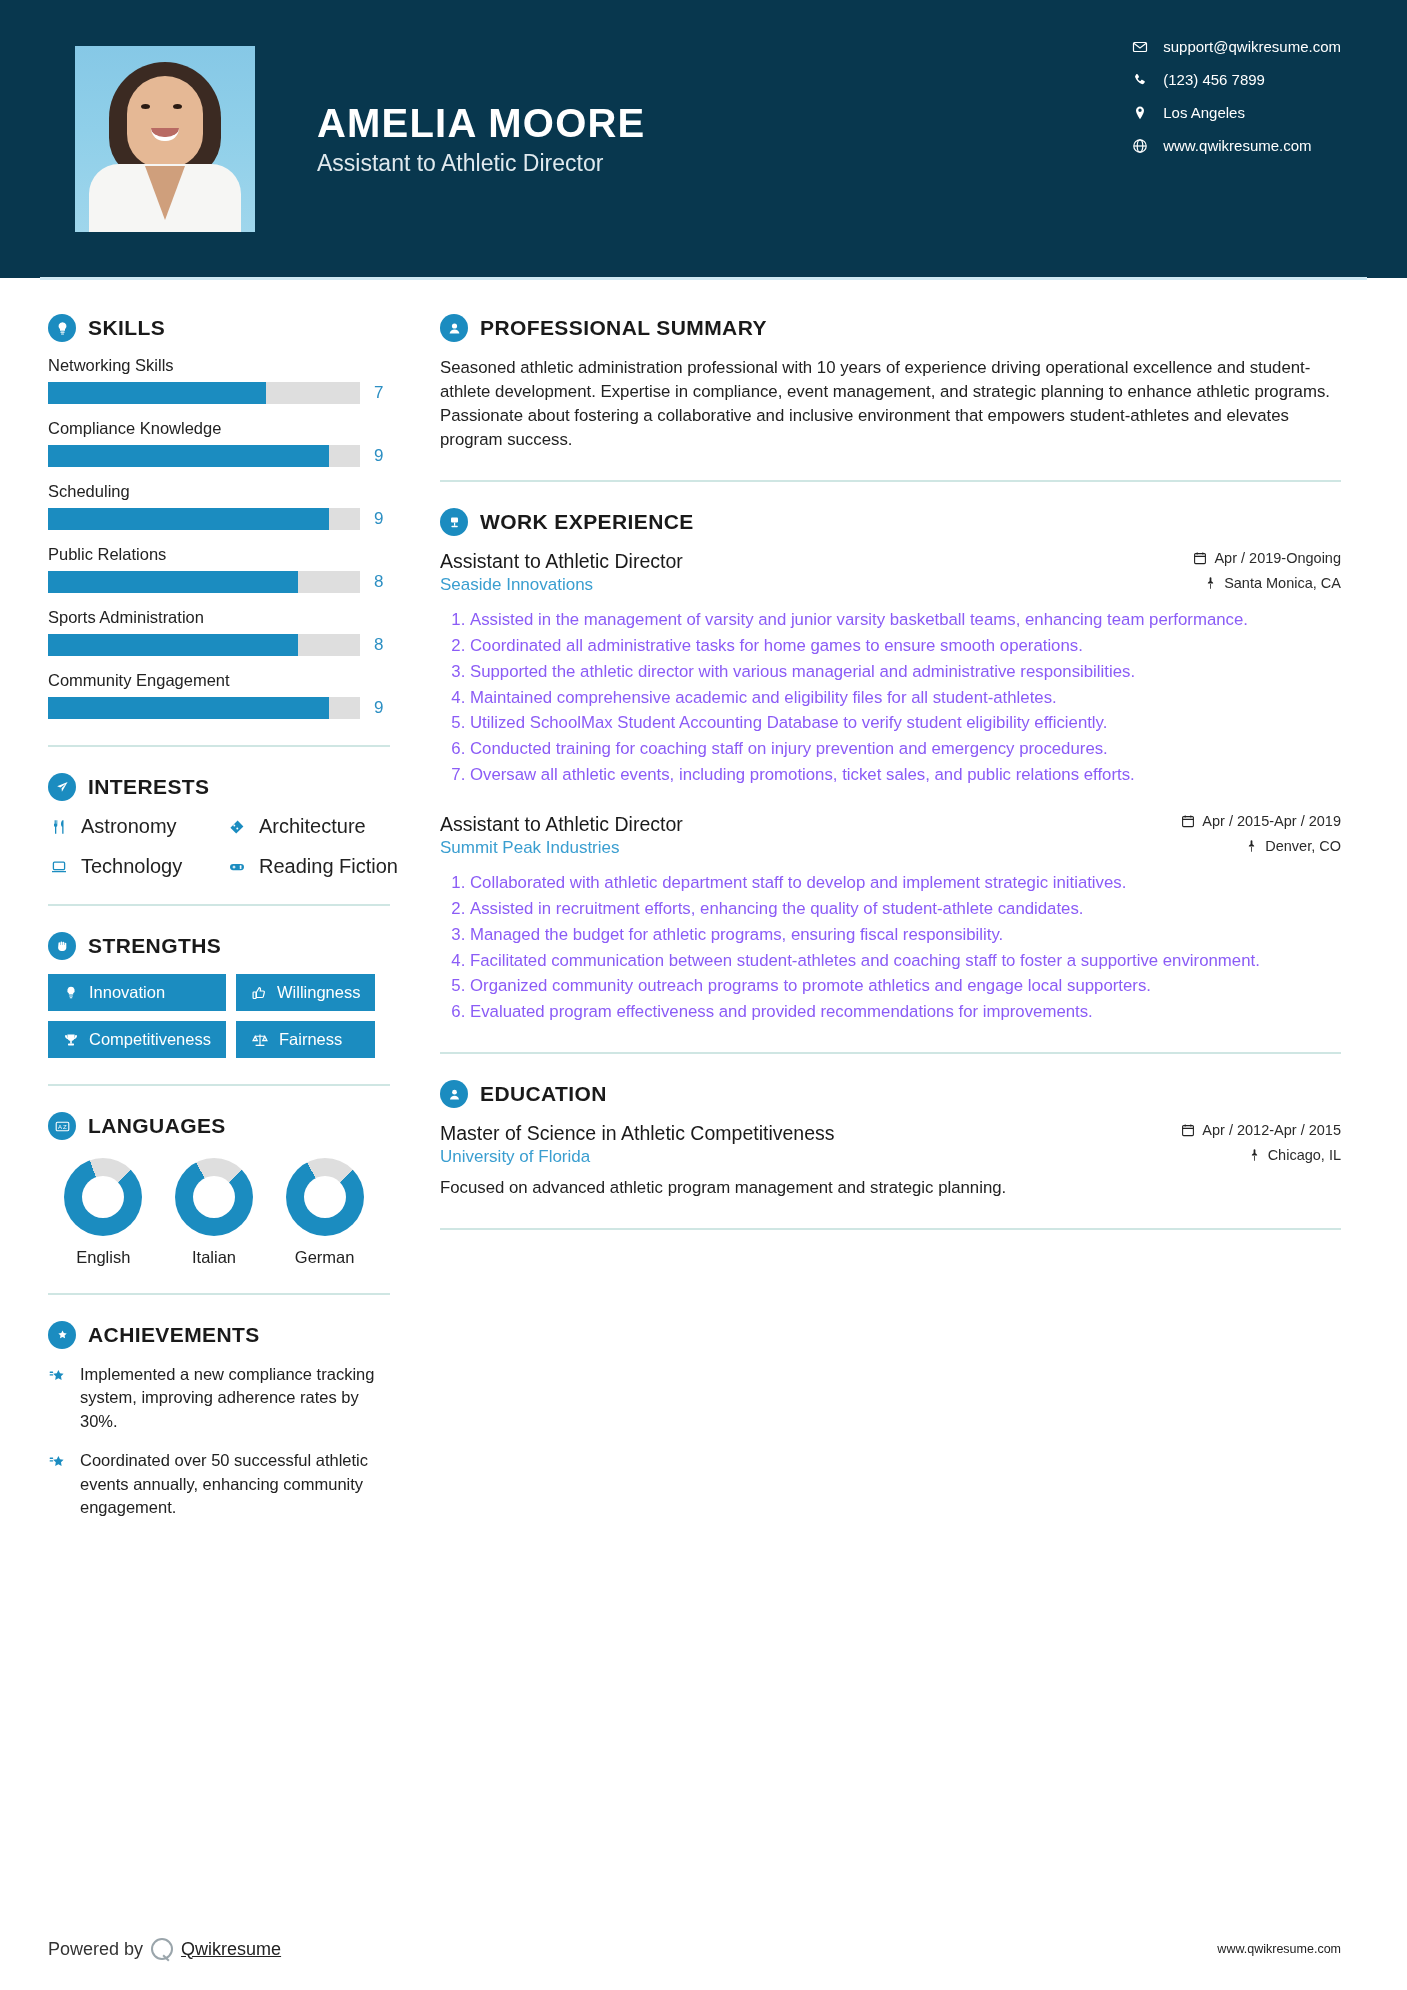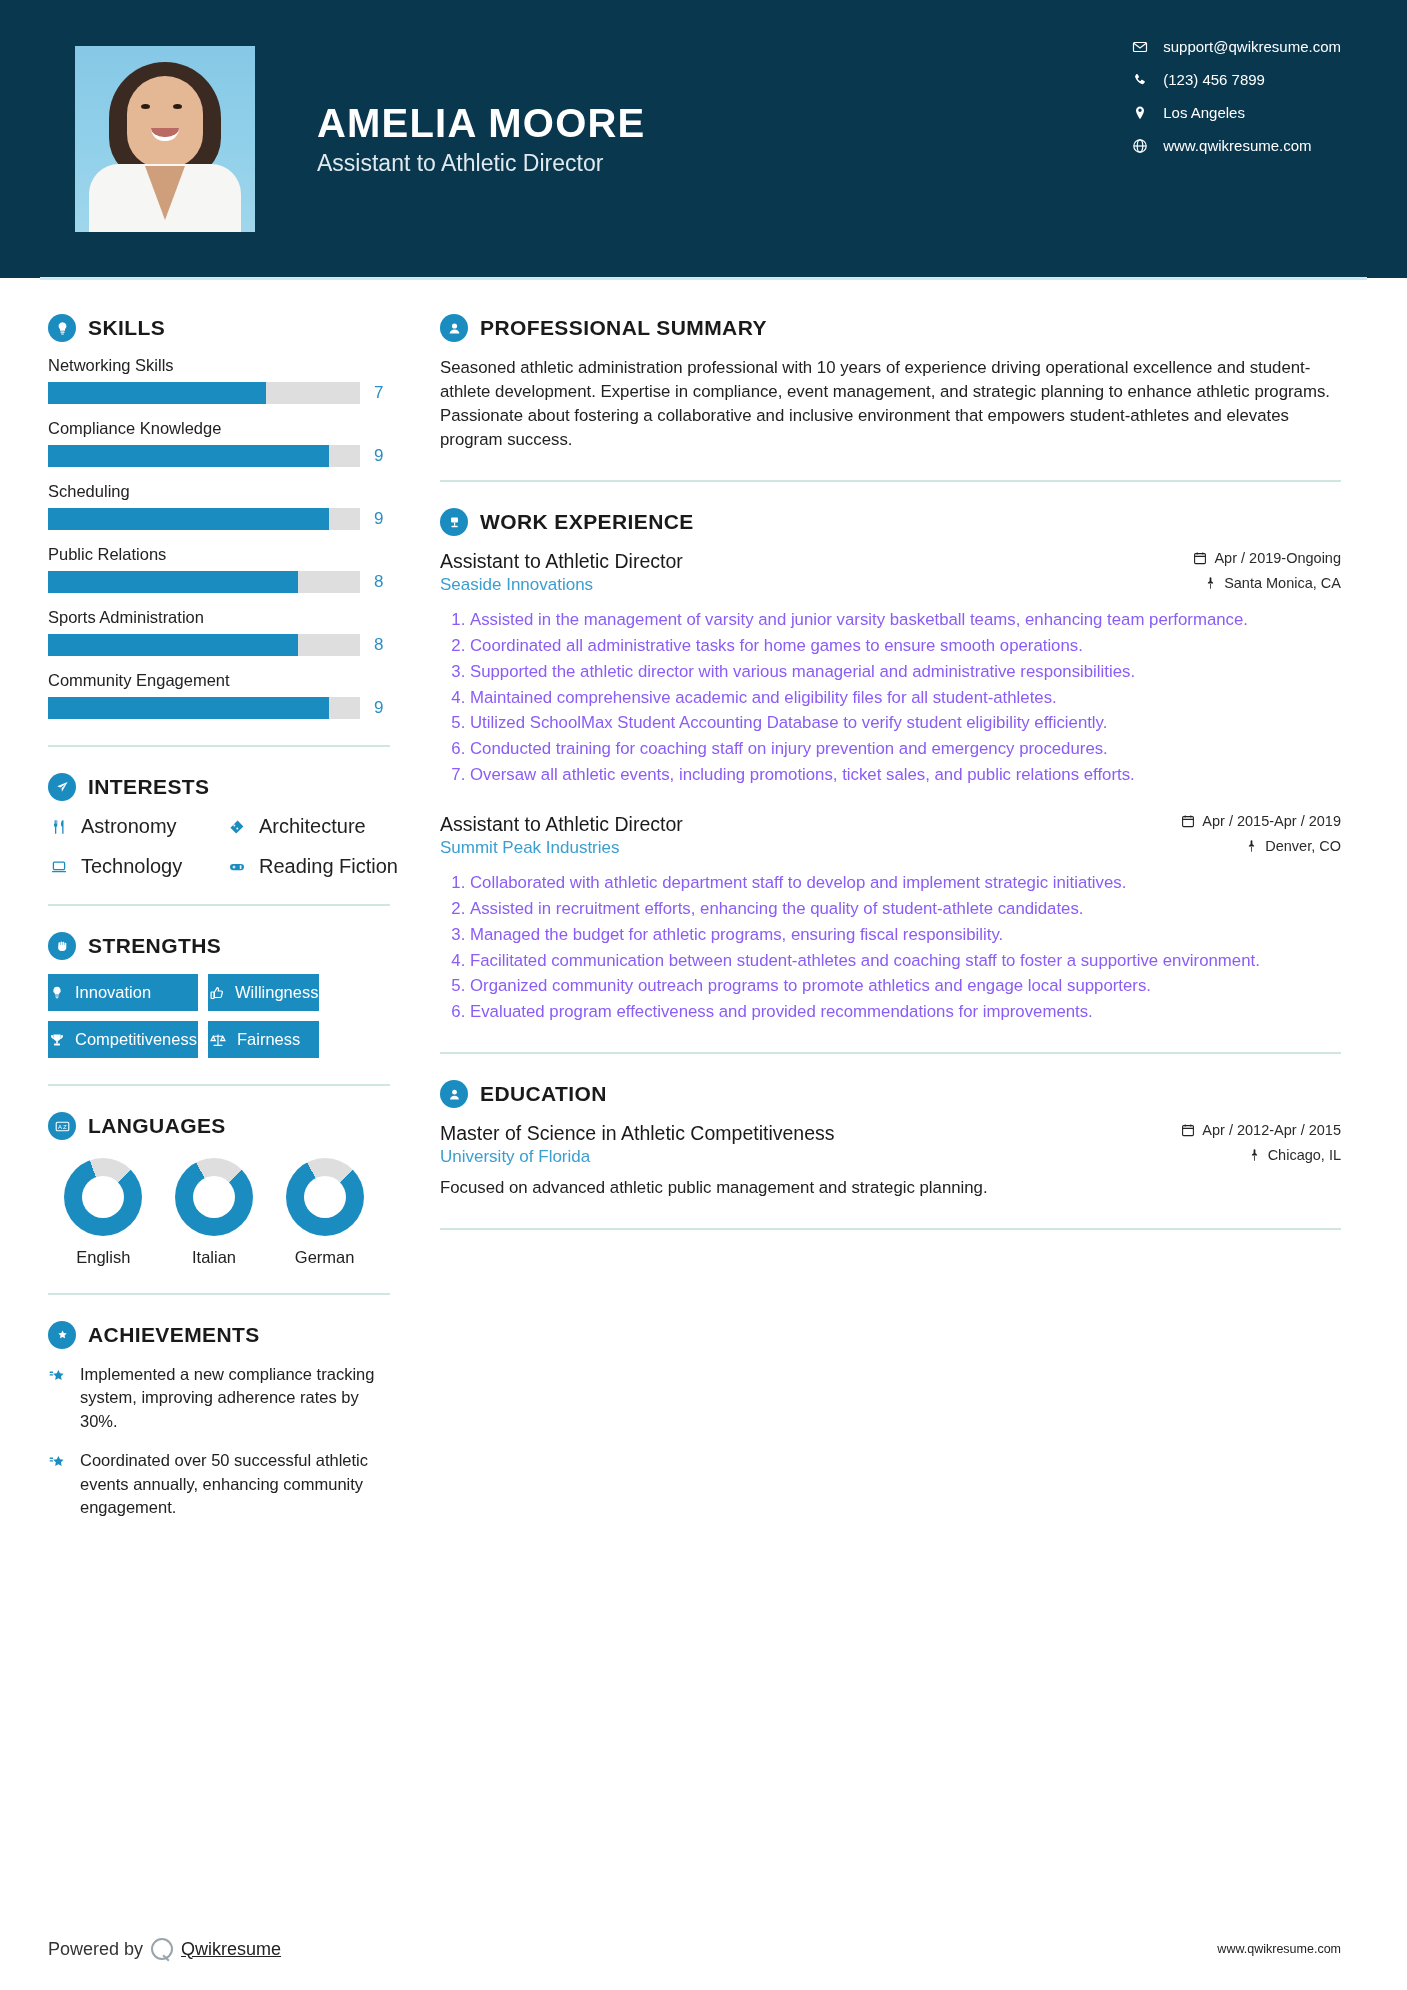--- a/index.html
+++ b/index.html
@@ -222,21 +222,21 @@
     display: grid;
     grid-template-columns: auto auto;
     gap: 10px;
     justify-content: start;
     margin-top: 4px;
   }
   .strength {
     background: #1b8cc0;
     color: #ffffff;
     font-size: 16.5px;
-    padding: 9px 1px;
+    padding: 9px 15px;
     display: flex;
     align-items: center;
     gap: 10px;
     white-space: nowrap;
   }
   .strength .gl { display: inline-flex; }
 
   
   .lang-row {
     display: flex;
@@ -792,21 +792,21 @@
               </div>
               <div class="job-sub">
                 <div class="job-company">University of Florida</div>
                 <div class="job-meta-row">
                   <svg width="13" height="14" viewBox="0 0 13 14" fill="#222">
                     <path d="M6.5 1.2c-.5 0-.9.4-.9.9v3.2c-1 .4-1.8 1.3-1.8 2.2h5.4c0-.9-.8-1.8-1.8-2.2V2.1c0-.5-.4-.9-.9-.9zM6.1 8.1h.8v4.7h-.8z"></path>
                   </svg>
                   <span>Chicago, IL</span>
                 </div>
               </div>
-              <div class="edu-desc">Focused on advanced athletic public management and strategic planning.</div>
+              <div class="edu-desc">Focused on advanced athletic program management and strategic planning.</div>
             </div>
           </div>
       </div>
 
       <div class="divider r"></div>
 
     </div>
   </div>
 
   <div class="footer">

